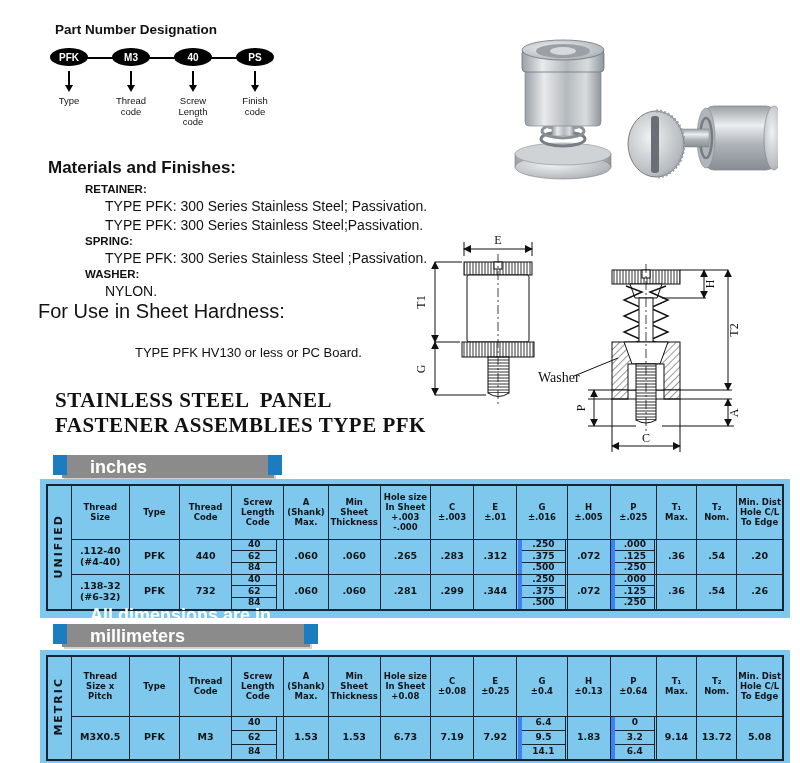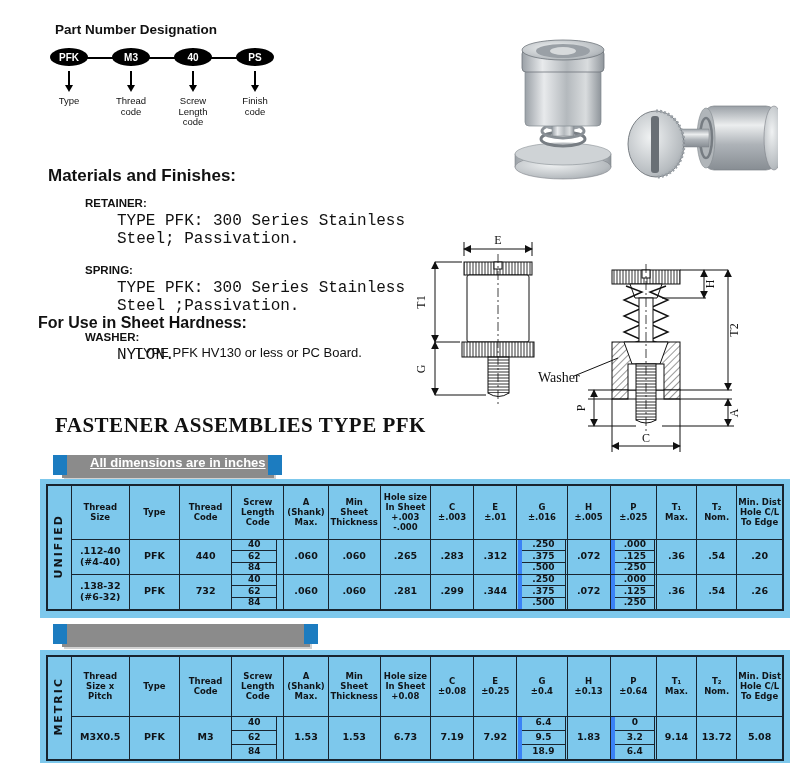--- a/index.html
+++ b/index.html
@@ -8,35 +8,35 @@
   #pnd-heading{position:absolute;left:55px;top:22px;font-size:13.5px;font-weight:bold;}
   #pnd-diagram{position:absolute;left:38px;top:48px;width:248px;height:90px;}
   #pnd-line{position:absolute;left:28px;right:30px;top:9px;height:2px;background:#000;}
   .pnd-col{position:absolute;top:0;width:62px;text-align:center;}
   .pnd-oval{position:relative;margin:0 auto;width:38px;height:18px;background:#000;border-radius:50%;
             color:#fff;font-size:10px;font-weight:bold;display:flex;align-items:center;justify-content:center;}
   .pnd-arrow{width:2px;height:14px;background:#000;margin:5px auto 0 auto;}
   .pnd-head{width:0;height:0;margin:0 auto;border-left:4px solid transparent;border-right:4px solid transparent;border-top:7px solid #000;}
   .pnd-label{margin-top:4px;font-size:9.5px;line-height:10.5px;white-space:pre-line;}
 
-  #materials-heading{position:absolute;left:48px;top:158px;font-size:17px;font-weight:bold;margin-top:8px;}
+  #materials-heading{position:absolute;left:48px;top:158px;font-size:17px;font-weight:bold;}
   #materials-list{position:absolute;left:85px;top:181px;width:360px;}
-  .mat-label{font-size:11.5px;font-weight:bold;margin-top:16px;}
-  .mat-value{font-size:16px;margin-left:32px;margin-top:3px;font-family:Liberation Mono, monospace;}
-
-  #hardness-heading{position:absolute;left:38px;top:314px;font-size:16px;font-weight:bold;}
+  .mat-label{font-size:11.5px;font-weight:bold;margin-top:2px;}
+  .mat-value{font-size:14px;margin-left:20px;margin-top:3px;}
+
+  #hardness-heading{position:absolute;left:38px;top:300px;font-size:20px;font-weight:normal;}
   #hardness-text{position:absolute;left:135px;top:345px;font-size:13px;}
 
   #page-title{position:absolute;left:55px;top:388px;font-family:"Liberation Serif",serif;
               font-weight:bold;font-size:21px;line-height:25px;letter-spacing:0.5px;white-space:pre;}
 
   
-  .banner{position:absolute;height:23px;background:#8B8B8B;color:#fff;display:flex;align-items:flex-start;
-          font-size:13px;font-weight:bold;padding-left:28px;box-sizing:border-box;
-          box-shadow:2px 2px 0 rgba(0,0,0,0.18);text-decoration:underline;}
+  .banner{position:absolute;height:23px;background:#8B8B8B;color:#fff;display:flex;align-items:flex-end;
+          font-size:18px;font-weight:bold;padding-left:28px;box-sizing:border-box;
+          box-shadow:2px 2px 0 rgba(0,0,0,0.18);}
   .accent{position:absolute;width:14px;height:20px;background:#1C7CC0;top:0px;}
   .accent.l{left:-9px;} .accent.r{right:-8px;}
   #banner-inches{left:62px;top:455px;width:212px;}
   #banner-metric{left:62px;top:624px;width:248px;}
 
   
   .tablewrap{position:absolute;left:40px;width:750px;background:#7DC8EC;padding:5px 6px 7px 6px;box-sizing:border-box;}
   #wrap-inches{top:479px;} #wrap-metric{top:650px;}
   table.spec{border-collapse:collapse;table-layout:fixed;width:738px;border:2px solid #18242F;}
   table.spec th,table.spec td{border:1px solid #18242F;text-align:center;vertical-align:middle;padding:0;
@@ -96,30 +96,31 @@
         <div class="pnd-head"></div>
       <div class="pnd-label">Finish
 code</div>
     </div>
   </div>
 
   <div id="materials-heading">Materials and Finishes:</div>
   <div id="materials-list">
     <div class="mat-label">RETAINER:</div>
     <div class="mat-value">TYPE PFK:  300 Series Stainless Steel; Passivation.</div>
+    <div class="mat-value">TYPE PFK:  300 Series Stainless Steel;Passivation.</div>
     <div class="mat-label">SPRING:</div>
     <div class="mat-value">TYPE PFK:  300 Series Stainless Steel ;Passivation.</div>
     <div class="mat-label">WASHER:</div>
     <div class="mat-value">NYLON.</div>
   </div>
 
   <div id="hardness-heading">For Use in Sheet Hardness:</div>
   <div id="hardness-text">TYPE PFK  HV130 or less or PC Board.</div>
 
-  <div id="page-title"><br><span>FASTENER ASSEMBLIES TYPE PFK</span></div>
+  <div id="page-title"><span>STAINLESS STEEL  PANEL</span><br><span>FASTENER ASSEMBLIES TYPE PFK</span></div>
 
   <svg id="product-photo" width="300" height="186" viewBox="0 0 300 186">
     <defs>
       <linearGradient id="met" x1="0" y1="0" x2="1" y2="0">
         <stop offset="0" stop-color="#9aa0a6"></stop>
           <stop offset="0.25" stop-color="#e8eaec"></stop>
         <stop offset="0.55" stop-color="#b4b9bd"></stop>
           <stop offset="0.8" stop-color="#d9dcde"></stop>
         <stop offset="1" stop-color="#8f959b"></stop>
       </linearGradient>
@@ -384,20 +385,21 @@
         <td>.36</td>
         <td>.54</td>
         <td>.26</td>
       </tr>
     </tbody>
       </table>
   </div>
 
   <div class="banner" id="banner-metric">
     <div class="accent l"></div>
+    <span>All dimensions are in millimeters</span>
     <div class="accent r"></div>
   </div>
 
   <div class="tablewrap" id="wrap-metric">
     <table class="spec spec2">
       <colgroup>
         <col style="width:24px">
           <col style="width:58px">
           <col style="width:50px">
           <col style="width:52px">
@@ -462,21 +464,21 @@
           <div>62</div>
           <div>84</div></div></td>
         <td>1.53</td>
         <td>1.53</td>
         <td>6.73</td>
         <td>7.19</td>
         <td>7.92</td>
         <td class="stackcell"><div class="stack mid">
           <div>6.4</div>
           <div>9.5</div>
-          <div>18.9</div></div></td>
+          <div>14.1</div></div></td>
         <td>1.83</td>
         <td class="stackcell"><div class="stack mid">
           <div>0</div>
           <div>3.2</div>
           <div>6.4</div></div></td>
         <td>9.14</td>
         <td>13.72</td>
         <td>5.08</td>
       </tr>
     </tbody>

